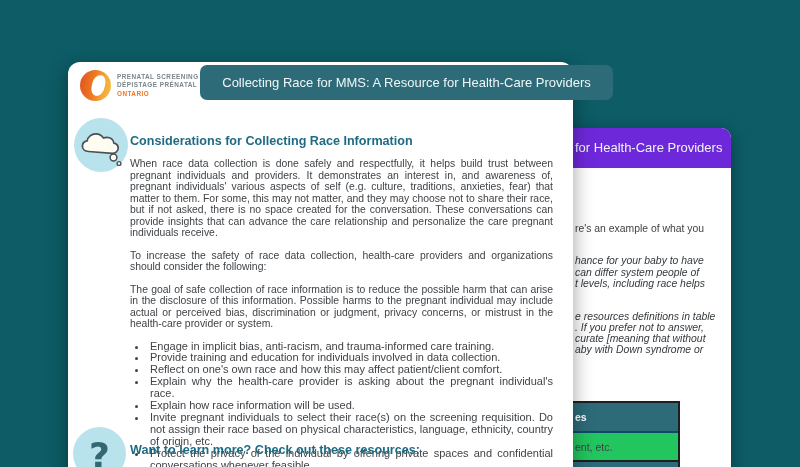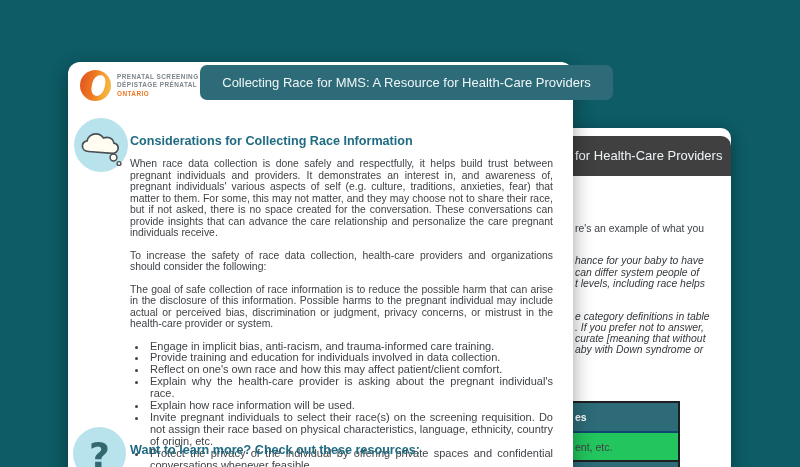--- a/index.html
+++ b/index.html
@@ -11,22 +11,22 @@
   }
 
   
   .bg-page {
     position:absolute; left:420px; top:128px; width:311px; height:345px;
     background:#ffffff; border-radius:10px 10px 0 0;
     box-shadow:0 4px 16px rgba(0,0,0,.35);
     z-index:1;
   }
   .bg-bar {
-    position:absolute; left:0; top:8px; width:311px; height:40px;
-    background:#404040; border-radius:10px 10px 0 0;
+    position:absolute; left:0; top:0; width:311px; height:40px;
+    background:#6d28d9; border-radius:10px 10px 0 0;
   }
   .bg-bar-title {
     position:absolute; left:155px; top:12px; white-space:nowrap;
     color:#eef5f6; font-size:13px; font-weight:400;
   }
   .frag {
     position:absolute; left:155px; white-space:nowrap;
     font-size:10.4px; color:#3f4347;
   }
   .frag.i { font-style:italic; color:#34393d; }
@@ -108,21 +108,21 @@
 <div id="stage">
 
   <div class="bg-page">
     <div class="bg-bar">
       <div class="bg-bar-title">for Health-Care Providers</div>
     </div>
     <div class="frag f0">re's an example of what you</div>
     <div class="frag i f1">hance for your baby to have</div>
     <div class="frag i f2">can differ system people of</div>
     <div class="frag i f3">t levels, including race helps</div>
-    <div class="frag i f4">e category definitions in table</div>
+    <div class="frag i f4">e resources definitions in table</div>
     <div class="frag i f5">. If you prefer not to answer,</div>
     <div class="frag i f6">curate [meaning that without</div>
     <div class="frag i f7">aby with Down syndrome or</div>
     <div class="frag i f8">ation with the MMS</div>
     <div class="bg-table">
       <div class="tbl-head">es</div>
       <div class="tbl-row">ent, etc.</div>
       <div class="tbl-row2"></div>
     </div>
   </div>

